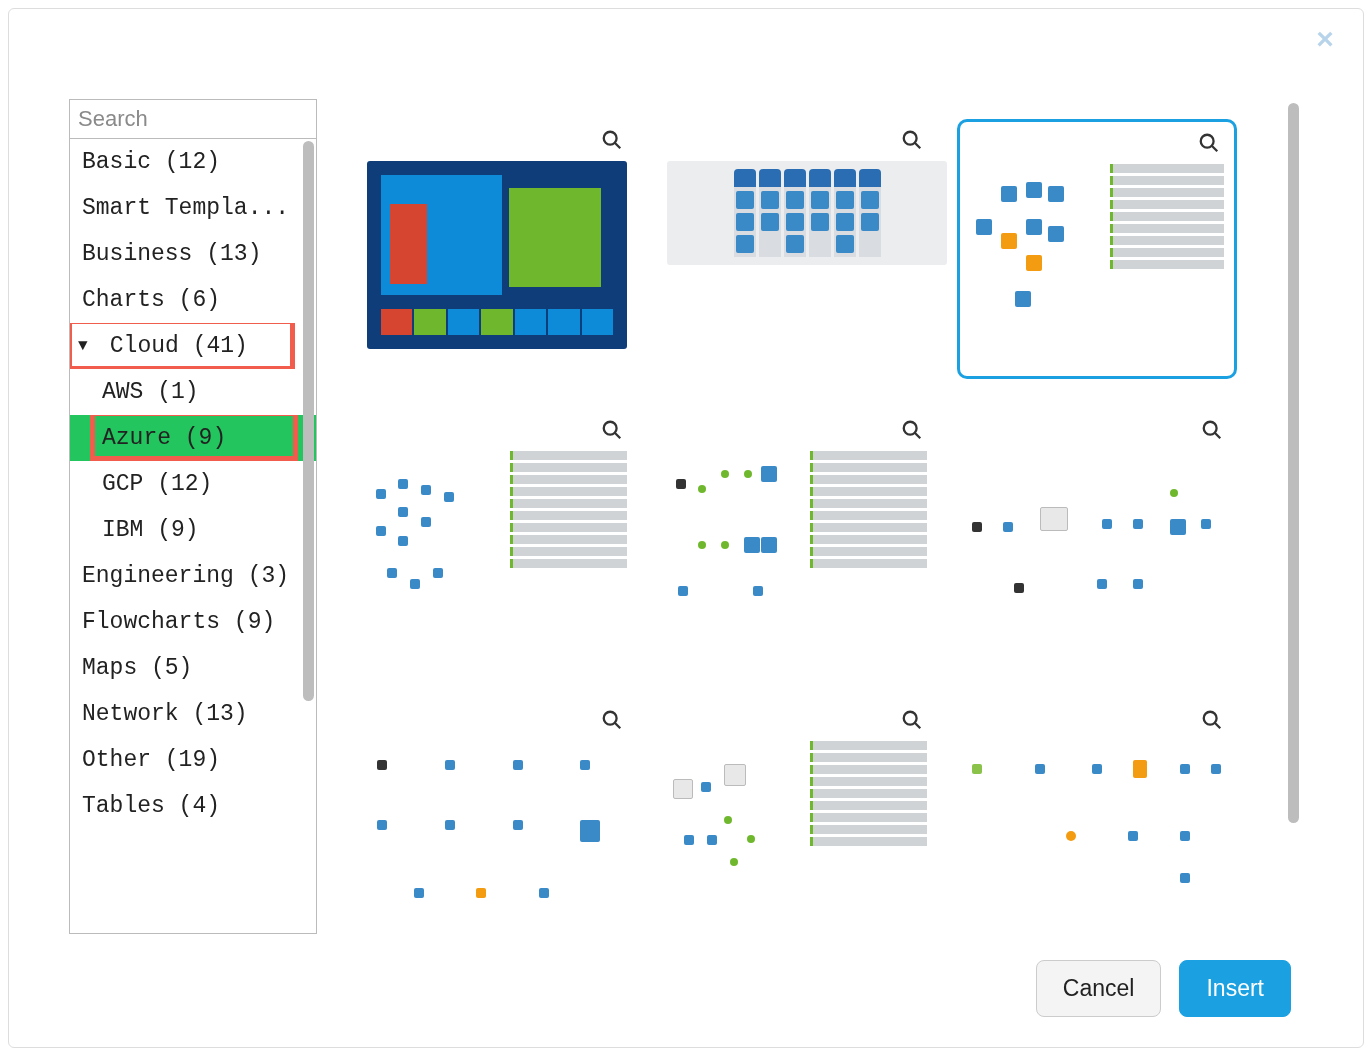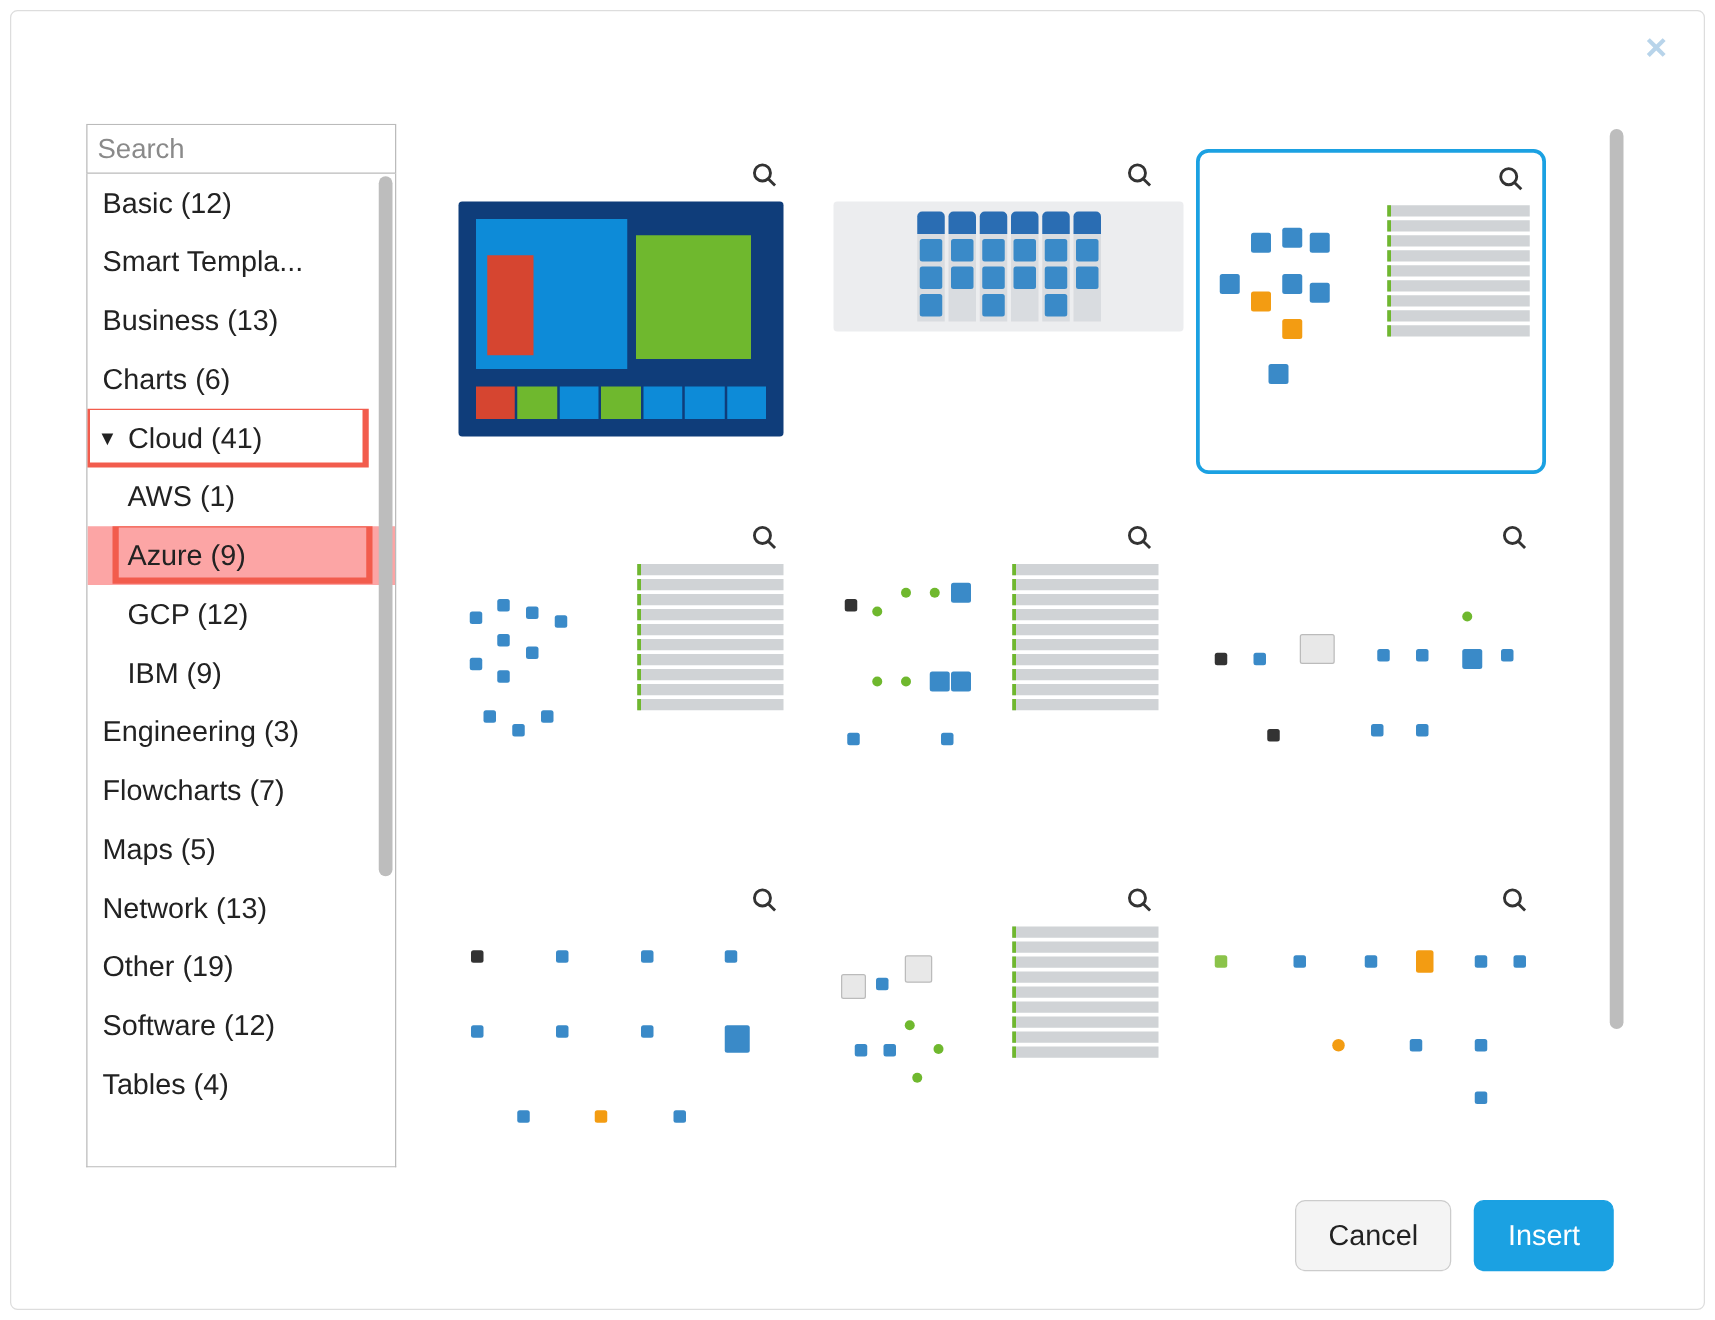--- a/index.html
+++ b/index.html
@@ -102,28 +102,29 @@
 
 .cat-item {
   padding: 10px 12px;
   font-size: 23px;
   color: #222;
   cursor: pointer;
   white-space: nowrap;
   overflow: hidden;
   text-overflow: ellipsis;
   position: relative;
+  font-family: Liberation Mono, monospace;
 }
 
 .cat-item.sub {
   padding-left: 32px;
 }
 
 .cat-item.selected {
-  background: #fca5a5;
+  background: #22c55e;
 }
 
 .cat-item .tree-arrow {
   display: inline-block;
   width: 18px;
   font-size: 16px;
   vertical-align: middle;
 }
 
 .highlight-box {
@@ -403,25 +404,24 @@
         <div class="cat-item sub">AWS (1)</div>
 
         <div class="cat-item sub selected" style="position:relative;">
           <span>Azure (9)</span>
           <div class="highlight-box highlight-azure"></div>
         </div>
 
         <div class="cat-item sub">GCP (12)</div>
         <div class="cat-item sub">IBM (9)</div>
         <div class="cat-item">Engineering (3)</div>
-        <div class="cat-item">Flowcharts (7)</div>
+        <div class="cat-item">Flowcharts (9)</div>
         <div class="cat-item">Maps (5)</div>
         <div class="cat-item">Network (13)</div>
         <div class="cat-item">Other (19)</div>
-        <div class="cat-item">Software (12)</div>
         <div class="cat-item">Tables (4)</div>
 
         <div class="scrollbar-thumb"></div>
       </div>
     </div>
 
     <div class="template-grid">
       <div class="grid-scrollbar"></div>
       <div class="grid-inner">
 

